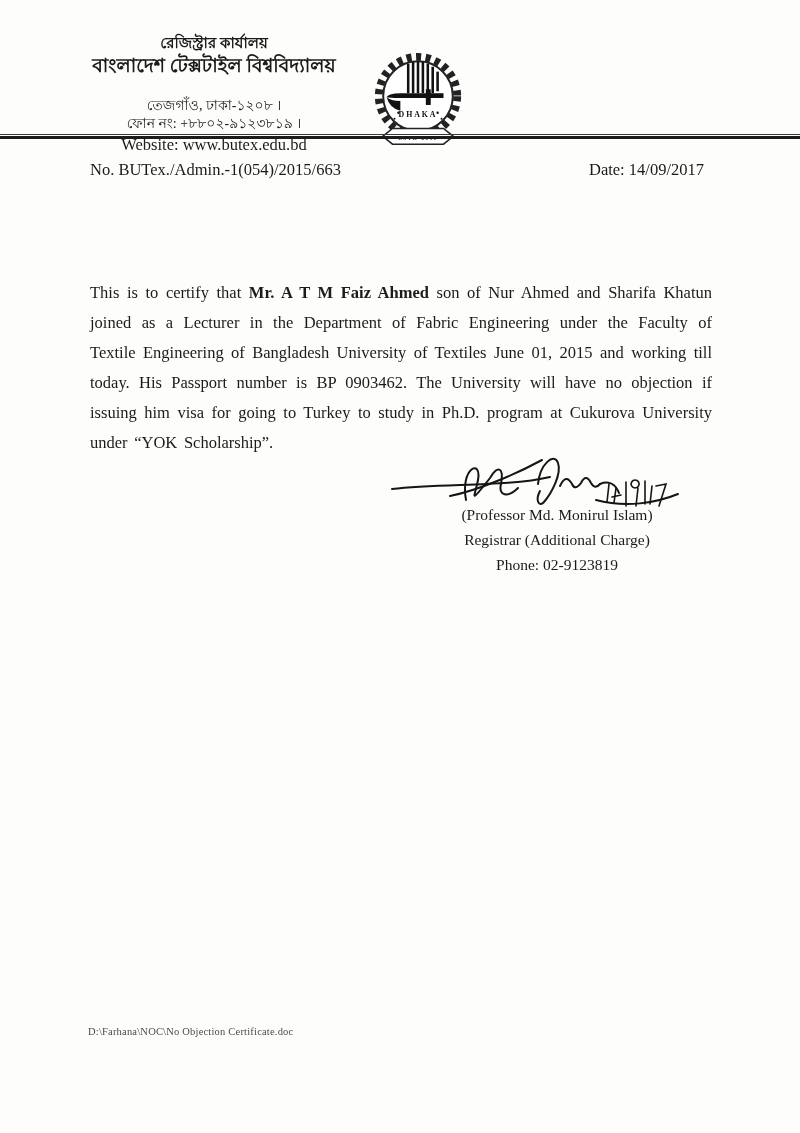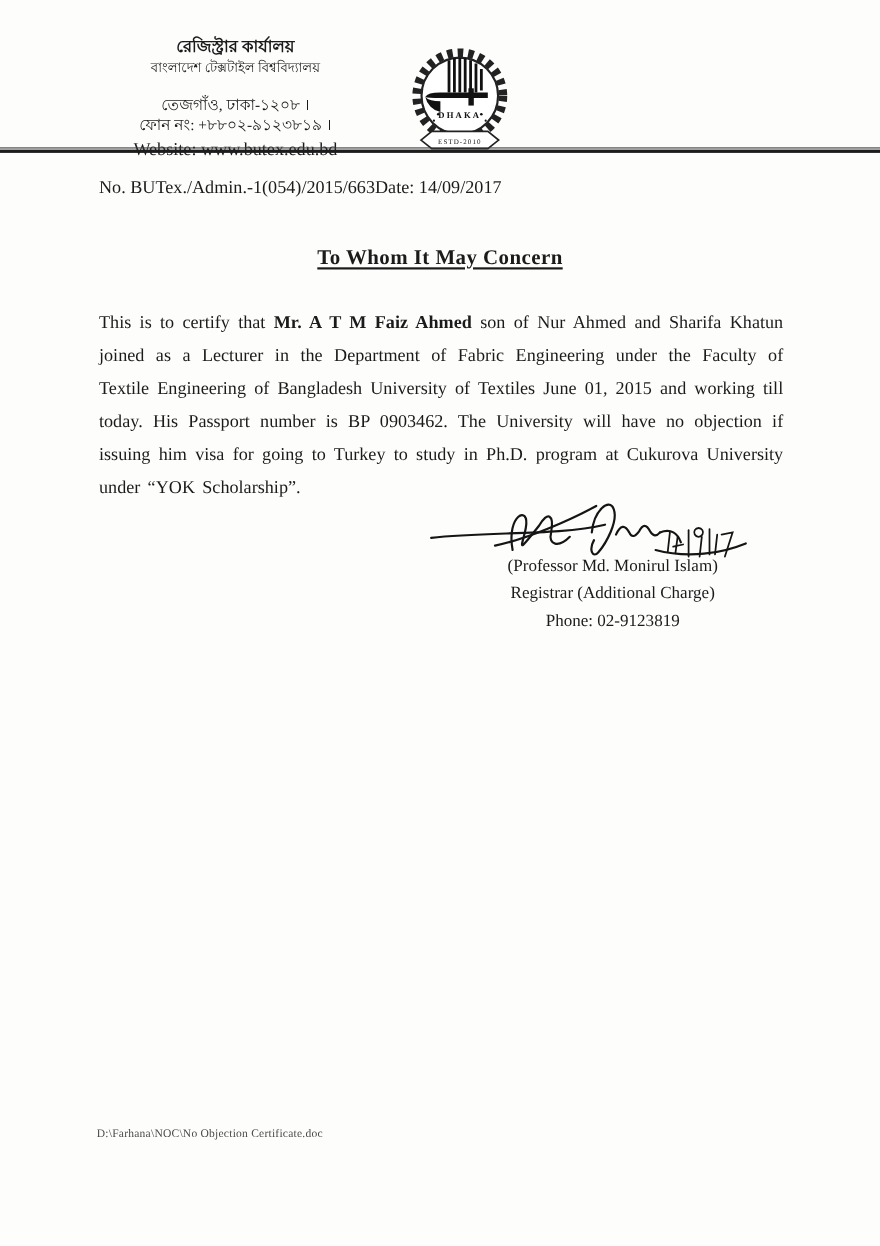--- a/index.html
+++ b/index.html
@@ -6,38 +6,38 @@
   .page{
     width:800px;height:1133px;position:relative;margin:0 auto;
     background:#fdfdfc;color:#1b1b1b;
     font-family:"Liberation Serif", serif;
     overflow:hidden;
   }
   
   .letterhead{position:absolute;top:34px;left:0;right:0;display:flex;align-items:flex-end;}
   .hdr-left{width:300px;margin-left:64px;text-align:center;line-height:1.25;}
   .hdr-left .bn-small{font-size:15px;font-weight:bold;}
-  .hdr-left .bn-big{font-size:12px;font-weight:normal;margin-top:1px;}
+  .hdr-left .bn-big{font-size:19px;font-weight:bold;margin-top:1px;}
   .hdr-left .bn-addr{font-size:14px;margin-top:19px;}
   .hdr-left .bn-phone{font-size:14px;margin-top:1px;}
   .hdr-left .website{font-size:16.5px;margin-top:2px;}
   .hdr-logo{width:108px;display:flex;justify-content:center;padding-top:2px;}
   .hdr-right{width:330px;text-align:center;line-height:1.3;padding-top:6px;}
   .hdr-right .office{font-size:16px;font-weight:bold;}
   .hdr-right .univ{font-size:19.5px;font-weight:bold;margin-top:1px;}
   .hdr-right .addr{font-size:15px;margin-top:2px;}
   .hdr-right .phone{font-size:13px;margin-top:1px;}
   .hdr-right .email{font-size:13.5px;margin-top:1px;}
   .hdr-rule{position:absolute;top:134px;left:0;width:800px;height:6px;}
   .hdr-rule .thin{height:1px;background:#3a3a3a;}
   .hdr-rule .thick{height:3px;background:#1c1c1c;margin-top:1px;}
   
   .ref-row{
     position:absolute;top:160px;left:90px;right:96px;
-    display:flex;font-size:16.5px;
+    display:flex;justify-content:space-between;font-size:16.5px;
   }
   
   .title{
     position:absolute;top:224px;left:0;right:0;text-align:center;
     font-size:19px;font-weight:bold;letter-spacing:.4px;
   }
   .title span{text-decoration:underline;text-decoration-thickness:2px;text-underline-offset:3px;}
   
   .body-text{
     position:absolute;top:278px;left:90px;width:622px;
@@ -107,23 +107,20 @@
   <div class="hdr-rule">
     <div class="thin"></div>
     <div class="thick"></div>
   </div>
 
   <div class="ref-row">
     <span>No. BUTex./Admin.-1(054)/2015/663</span>
     <span>Date: 14/09/2017</span>
   </div>
 
-  <div class="title">
-    <span>To Whom It May Concern</span>
-  </div>
 
   <div class="body-text"><span>This is to certify that </span><b>Mr. A T M Faiz Ahmed</b><span> son of Nur Ahmed and Sharifa Khatun joined as a Lecturer in the Department of Fabric Engineering under the Faculty of Textile Engineering of Bangladesh University of Textiles June 01, 2015 and working till today. His Passport number is BP 0903462. The University will have no objection if issuing him visa for going to Turkey to study in Ph.D. program at Cukurova University under “YOK Scholarship”.</span></div>
 
   <div class="sig-block">
     <svg class="sig-svg" width="300" height="70" viewBox="0 0 300 70">
       <g fill="none" stroke="#151515" stroke-width="2" stroke-linecap="round">
 
         <path d="M4,41 C55,35 120,39 162,29"></path>
 
         <path d="M78,52 C72,20 94,10 90,32 C87,48 80,58 102,30 C110,16 116,20 113,36 C110,48 120,50 130,40"></path>

